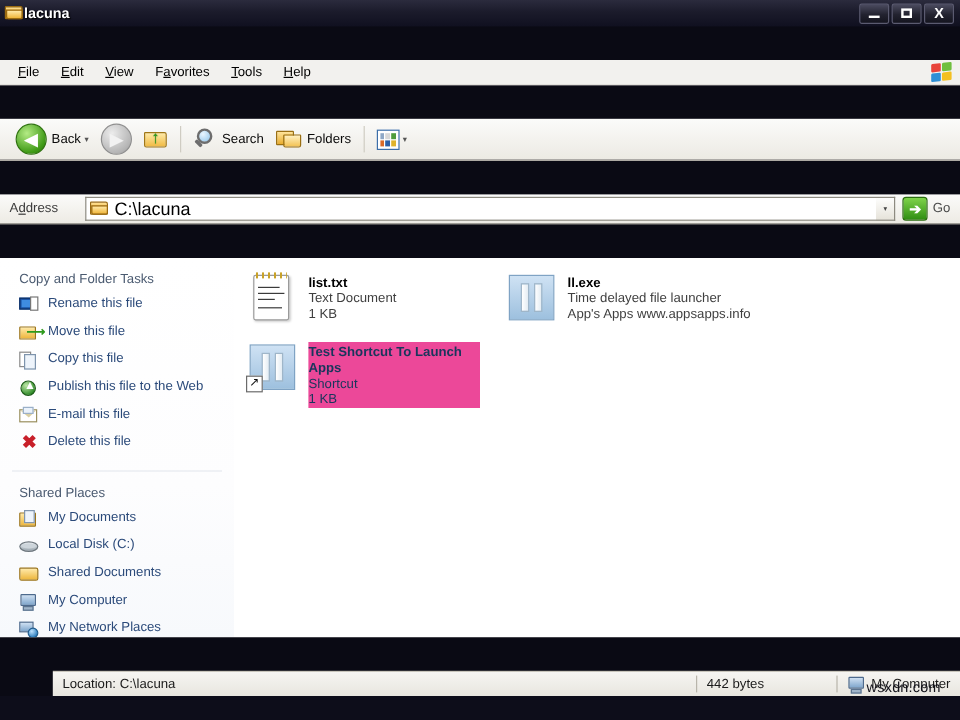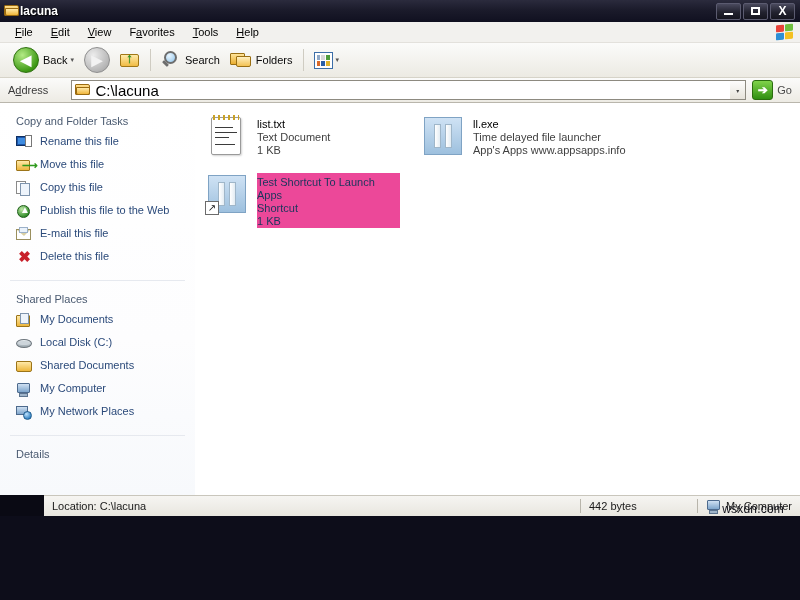--- a/index.html
+++ b/index.html
@@ -6,24 +6,24 @@
     margin: 0; padding: 0;
     width: 800px; height: 600px;
     overflow: hidden;
     background: #0d0d1a;
     font-family: "Liberation Sans", sans-serif;
     font-size: 11px;
     color: #000;
   }
   #window {
     position: absolute; left: 0; top: 0;
-    width: 800px; height: 516px;
+    width: 800px; height: 580px;
     background: #0a0a14;
     box-sizing: border-box;
-    display: flex; flex-direction: column;
+    display: flex; flex-direction: column; gap: 28px;
   }
 
   
   #titlebar {
     height: 22px;
     background: linear-gradient(to bottom, #2b2b3d 0%, #1b1b2b 45%, #101020 100%);
     display: flex; align-items: center;
     padding: 0 2px 0 4px;
     flex: none;
   }
@@ -238,21 +238,21 @@
       background: linear-gradient(to bottom,#cfe0f2,#7fa6cc); border:1px solid #4d6a8d; box-sizing:border-box;}
   .ic-netw .glb { position:absolute; left:7px; top:6px; width:9px; height:9px; border-radius:50%;
       background: radial-gradient(circle at 35% 30%,#bfe3ff,#2f7fbf 75%); border:1px solid #1f5c8e; box-sizing:border-box;}
 
   
   #filepane { flex: 1; background: #fff; position: relative; padding: 12px 0 0 10px; }
   .filerow { display: flex; }
   .fileitem { display: flex; align-items: flex-start; width: 200px; margin-bottom: 6px; }
   .fileitem .ficon { width: 44px; height: 44px; flex: none; margin-right: 8px; position: relative; }
   .fileitem .fmeta { padding-top: 3px; }
-  .fileitem .fname { font-size: 11px; color: #000; line-height: 13px; }
+  .fileitem .fname { font-size: 11px; color: #000; line-height: 13px; font-weight: bold; }
   .fileitem .fsub  { font-size: 11px; color: #3f3f3f; line-height: 13px; }
   .fileitem.selected .fmeta {
     background: #ec4899;
   }
   .fileitem.selected .fname, .fileitem.selected .fsub { color: #19365c; }
 
   
   .ic-notepad .sheet {
     position:absolute; left:6px; top:2px; width:30px; height:38px;
     background:#fff; border:1px solid #9a9a9a; border-radius:2px; box-sizing:border-box;

